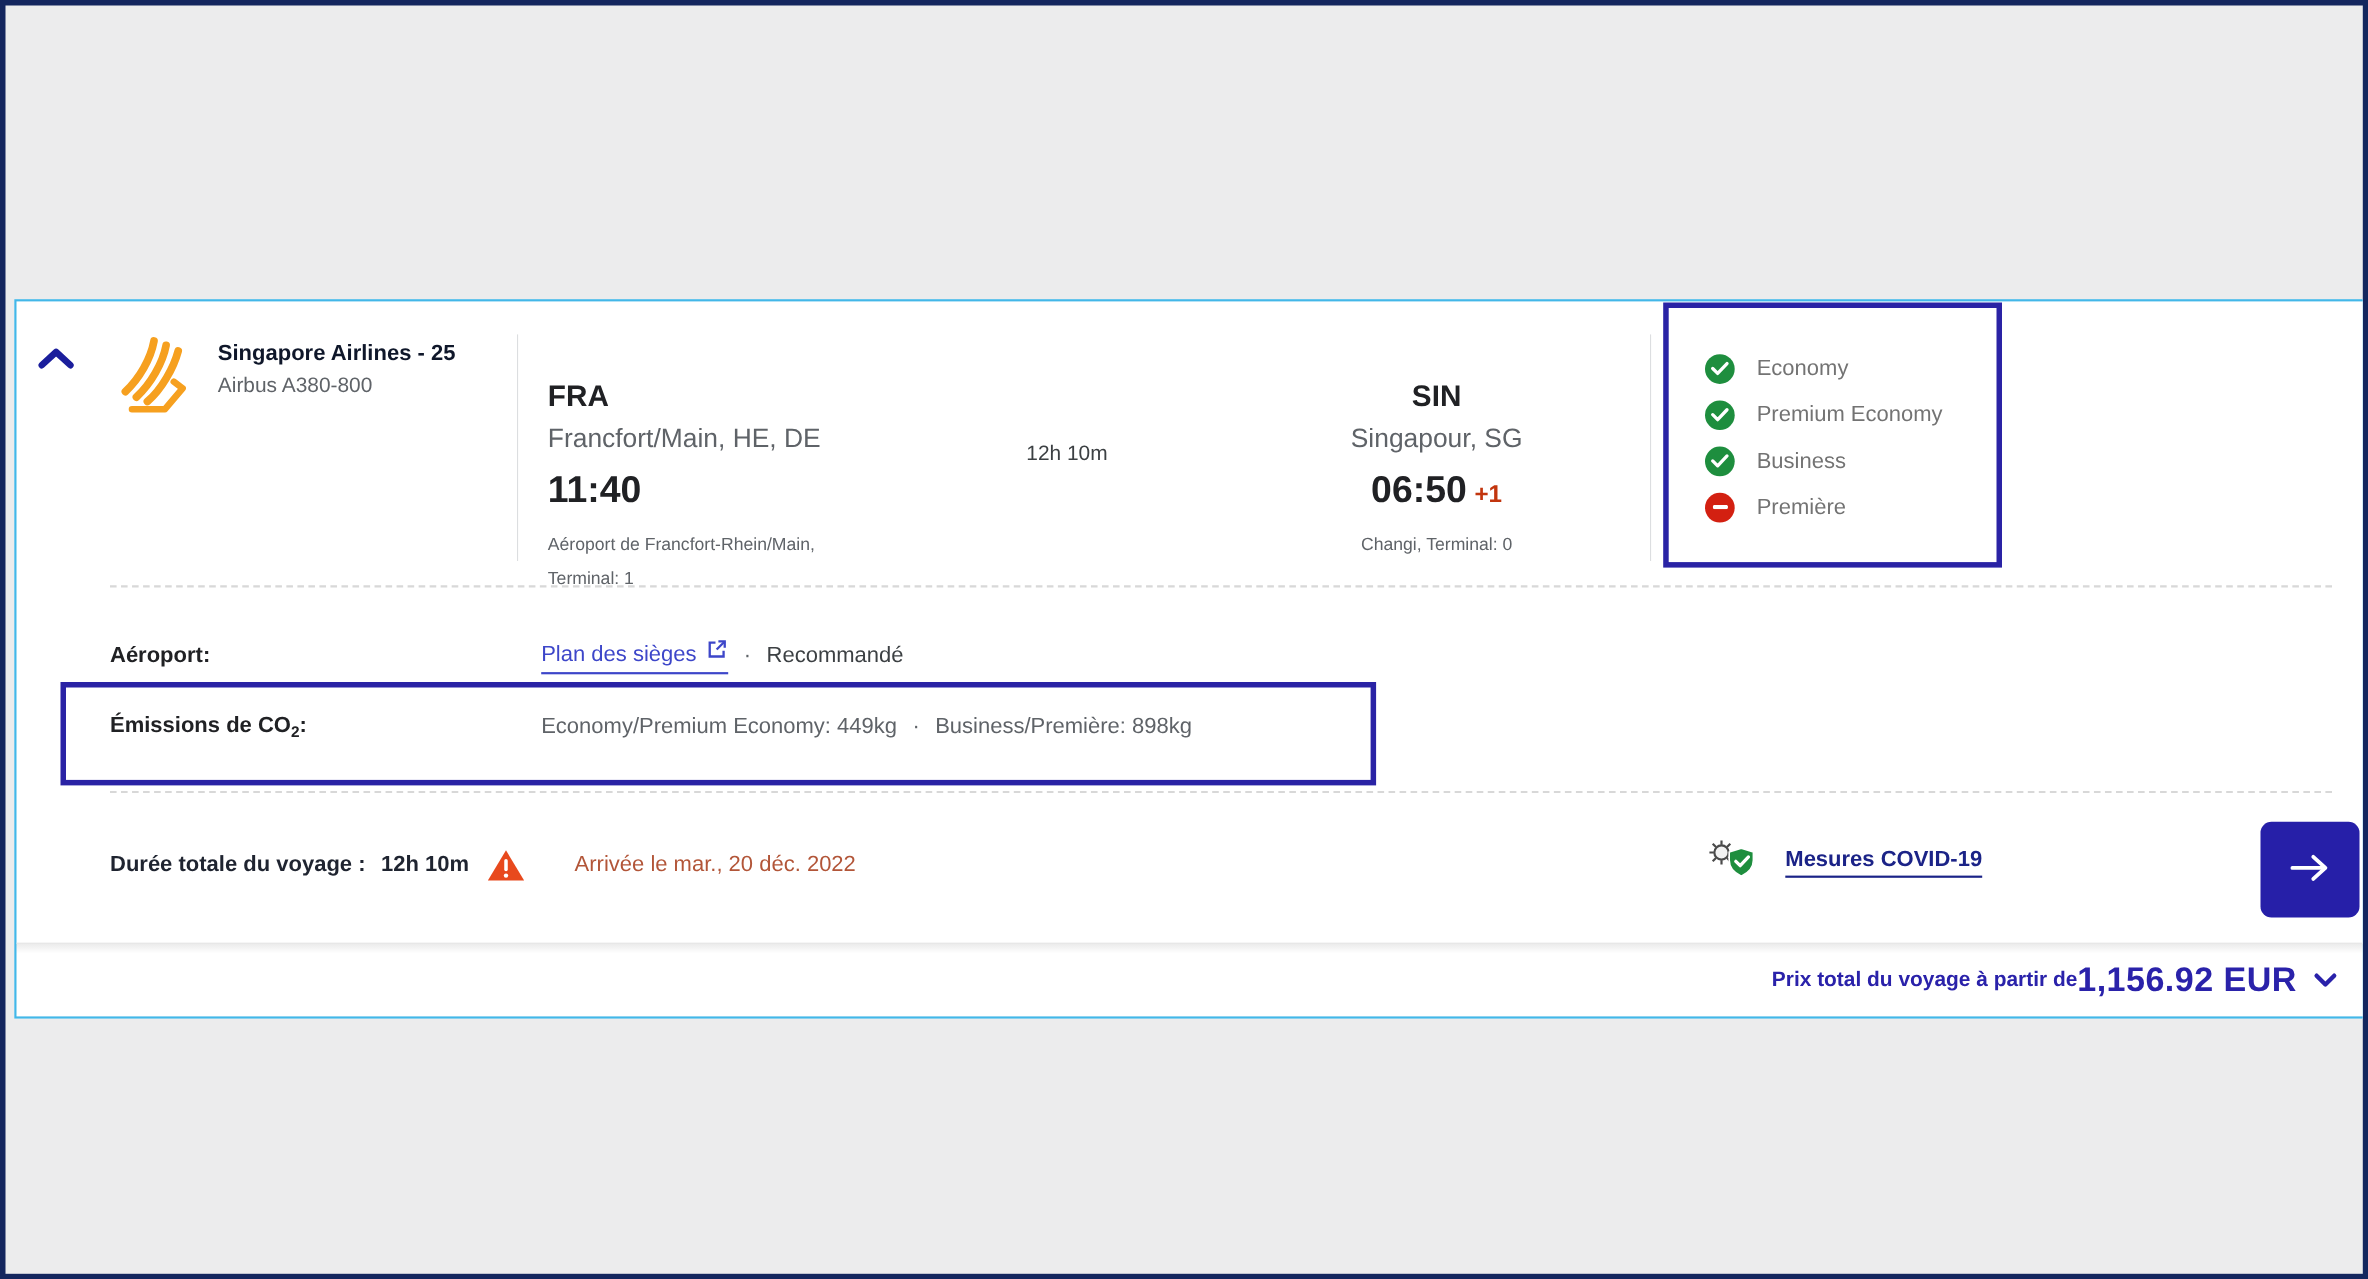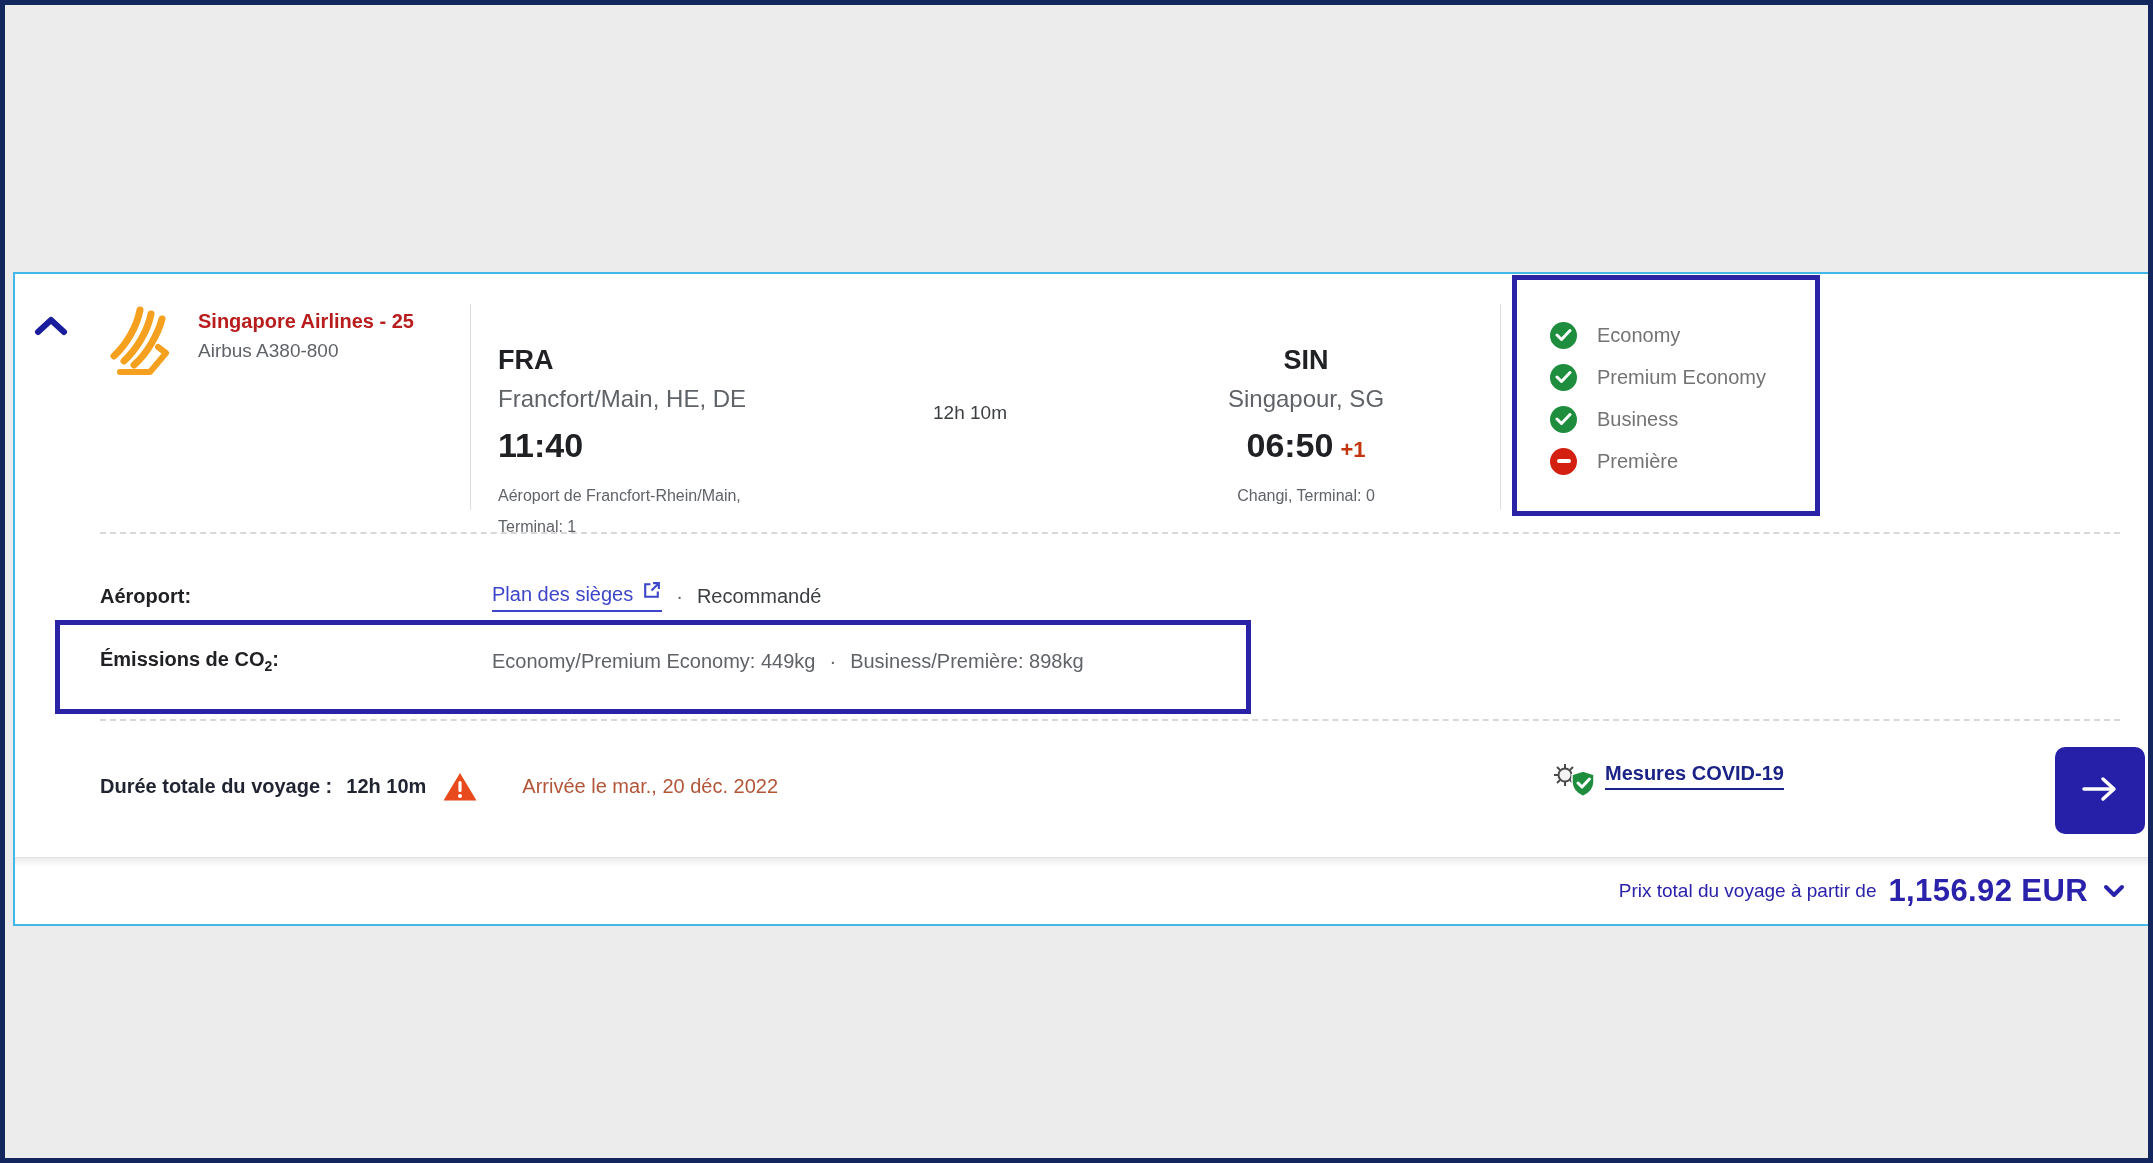--- a/index.html
+++ b/index.html
@@ -6,21 +6,21 @@
   .frame{position:relative;width:2153px;height:1163px;box-sizing:border-box;
          border:5px solid #14265e;background:#ececed;overflow:hidden;}
   .card{position:absolute;left:8px;top:267px;width:2137px;height:654px;box-sizing:border-box;
         background:#ffffff;border:2px solid #43b7e8;}
   .abs{position:absolute;}
 
   
   .collapse-btn{left:16px;top:38px;width:40px;height:30px;display:flex;align-items:center;justify-content:center;cursor:pointer;background:none;border:none;}
   .airline-logo{left:92px;top:30px;}
   .airline-info{left:183px;top:36px;}
-  .airline-name{font-size:20px;font-weight:700;color:#b91c1c;margin-bottom:7px;}
+  .airline-name{font-size:20px;font-weight:700;color:#0f172a;margin-bottom:7px;}
   .airline-aircraft{font-size:19px;color:#5f6368;}
   .vdiv{width:1px;background:#dcdee0;top:30px;height:206px;}
   .v1{left:455px;} .v2{left:1485px;}
   .endpoint{top:36px;width:330px;margin-top:35px;}
   .dep{left:483px;text-align:left;}
   .arr{right:677px;text-align:center;}
   .ep-code{font-size:27px;font-weight:700;color:#202124;}
   .ep-city{font-size:24px;color:#5f6368;margin-top:9px;}
   .ep-time{font-size:34px;font-weight:700;color:#202124;margin-top:13px;}
   .day-offset{font-size:22px;font-weight:700;color:#c2350e;margin-left:7px;}
@@ -56,32 +56,32 @@
   .plain-value{font-size:20px;color:#3c4043;}
   .emissions-value{font-size:20px;color:#5f6368;display:flex;align-items:center;}
 
   
   .total-row{left:85px;top:497px;display:flex;align-items:center;}
   .total-label{font-size:20px;font-weight:700;color:#1f2430;}
   .total-duration{font-size:20px;font-weight:700;color:#1f2430;margin-left:14px;}
   .warning-icon{margin-left:16px;display:flex;}
   .arrival-note{font-size:20px;color:#b25538;margin-left:44px;}
 
-  .covid-row{left:1537px;top:488px;display:flex;align-items:flex-start;gap:9px;}
+  .covid-row{left:1537px;top:488px;display:flex;align-items:center;gap:27px;}
   .covid-link{font-size:20px;font-weight:700;color:#1b2387;text-decoration:none;
               border-bottom:2px solid #1b2387;padding-bottom:3px;cursor:pointer;}
 
   .next-button{left:2040px;top:473px;width:90px;height:87px;background:#261fa8;border:none;border-radius:10px;
                display:flex;align-items:center;justify-content:center;cursor:pointer;}
 
   
   .price-bar{position:absolute;left:0;right:0;bottom:0;height:66px;border-top:1px solid #e2e2e2;
              background:linear-gradient(to bottom, rgba(0,0,0,0.08), rgba(0,0,0,0) 9px);
              display:flex;align-items:center;justify-content:flex-end;padding-right:20px;cursor:pointer;}
-  .price-label{font-size:19px;font-weight:400;color:#2a22aa;margin-right:12px;}
+  .price-label{font-size:19px;font-weight:700;color:#2a22aa;}
   .price-amount{font-size:31px;font-weight:700;color:#2a22aa;letter-spacing:0.4px;}
   .price-chevron{margin-left:12px;display:flex;}
 </style>
 </head>
 <body>
 
 <div class="frame">
   <div class="card">
 
     <button class="abs collapse-btn">

